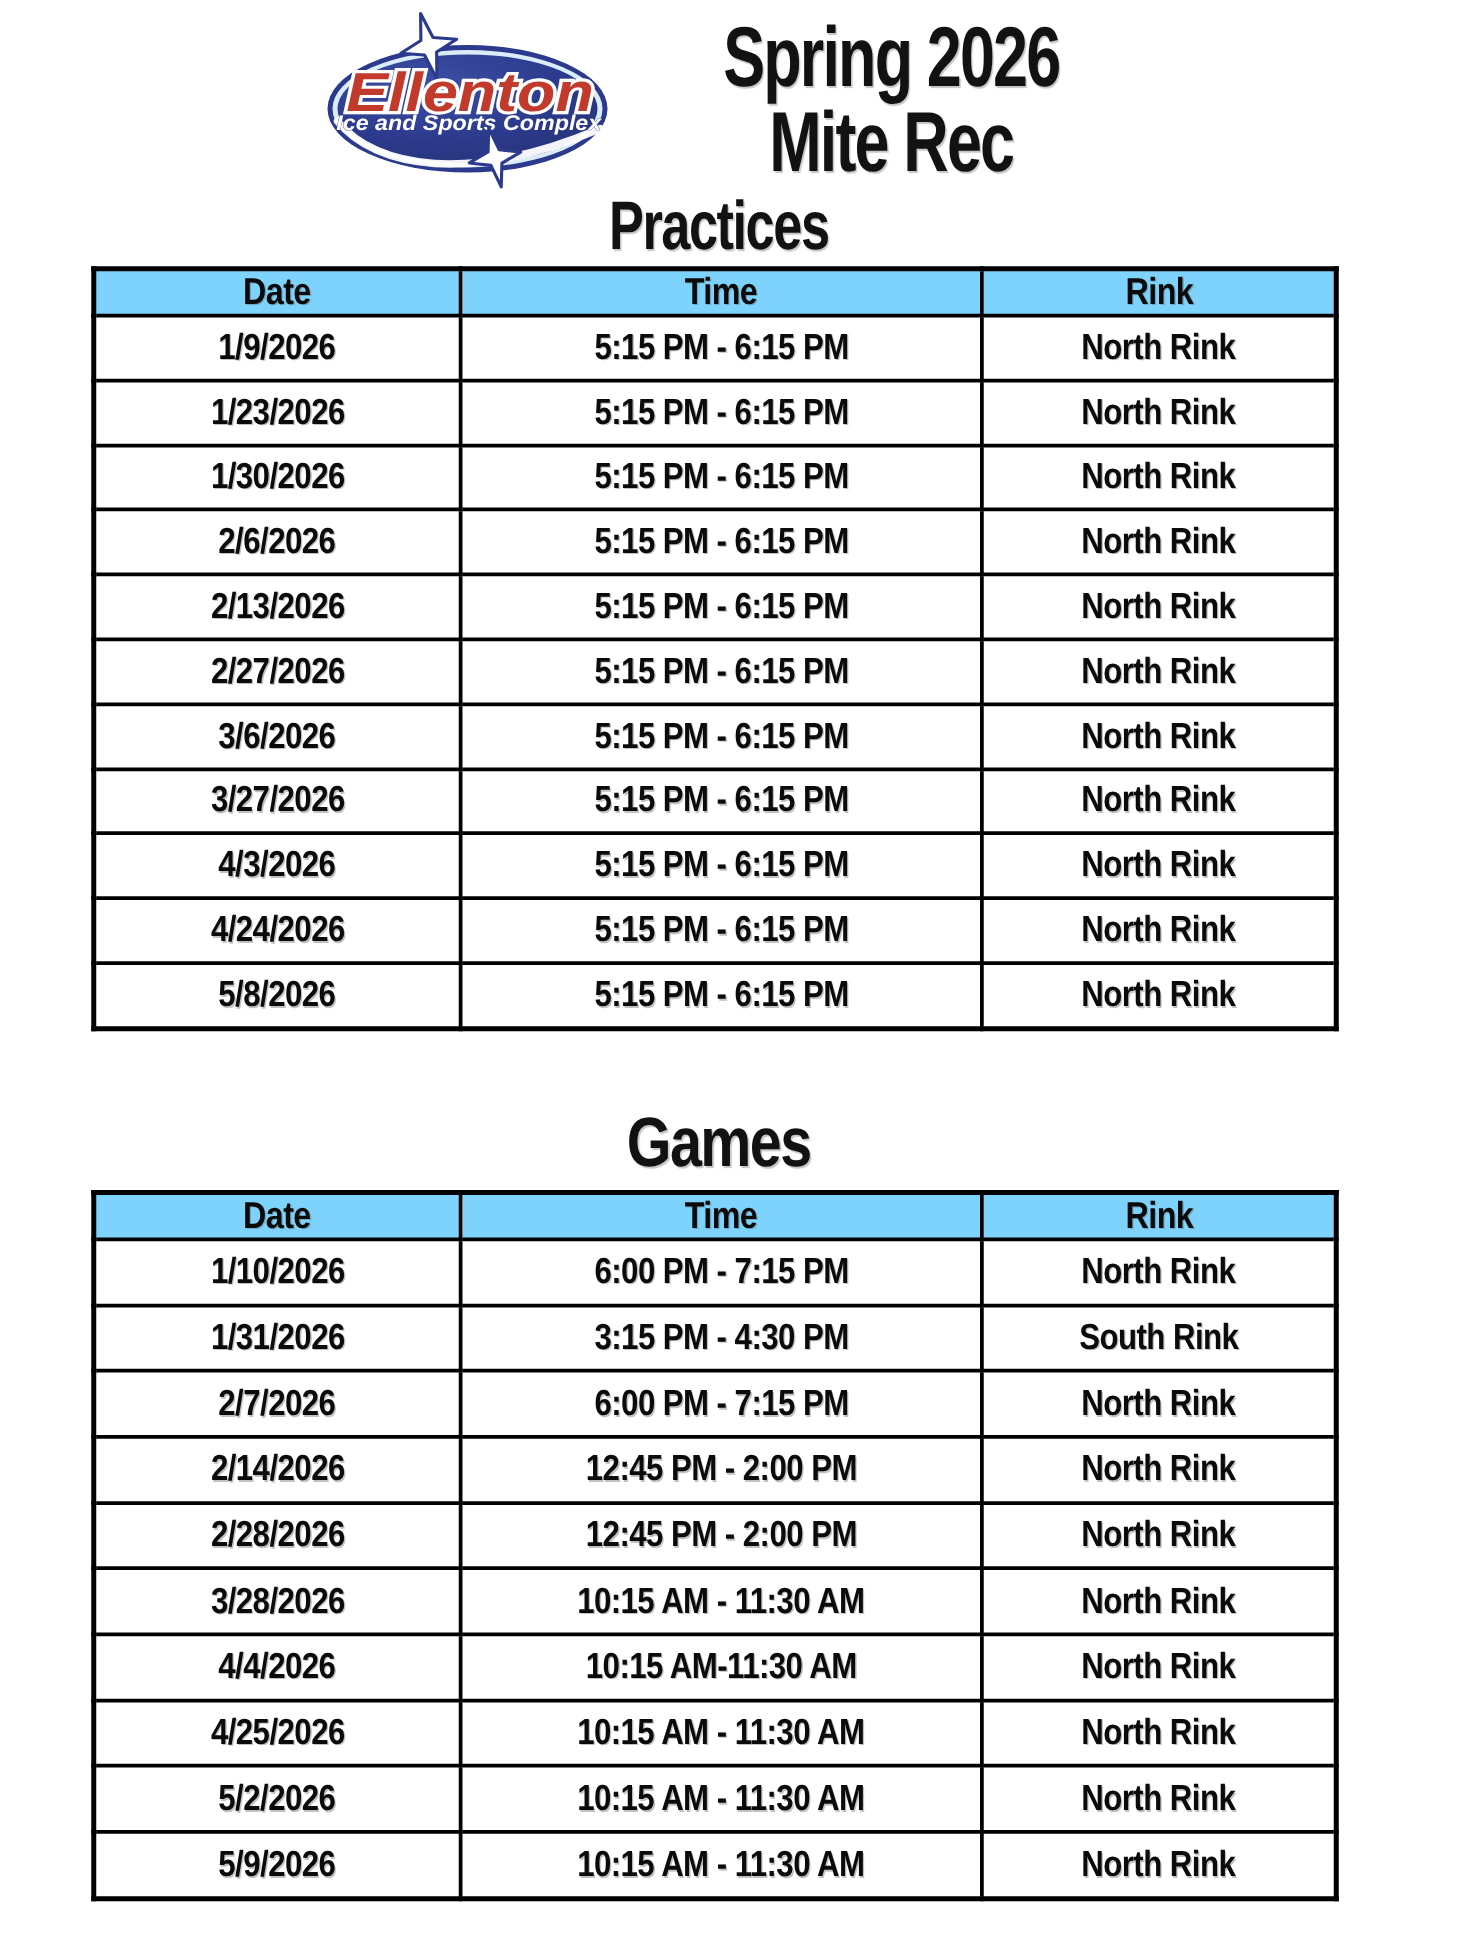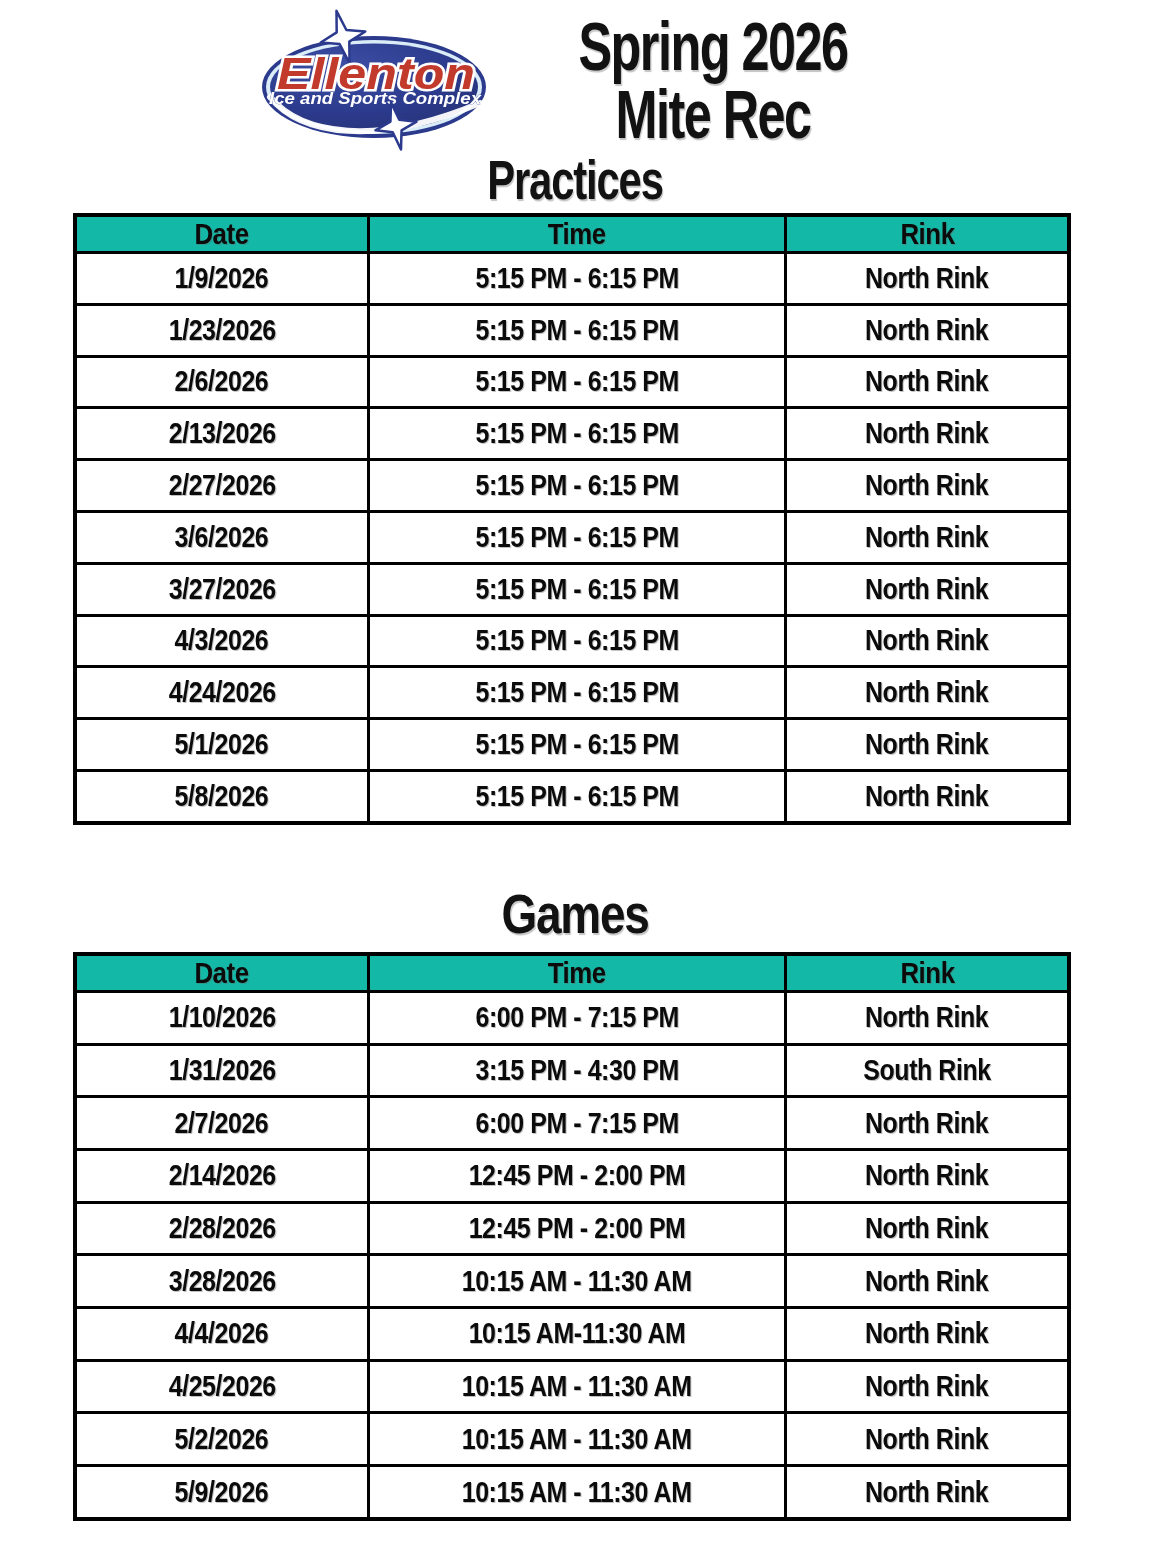--- a/index.html
+++ b/index.html
@@ -38,21 +38,21 @@
     border-collapse:collapse; table-layout:fixed;
     background:#fff; border:4px solid #000000;
   }
   .practices-table { top:213px; height:612px; }
   .games-table     { top:952px; height:569px; }
 
   .schedule-table th, .schedule-table td {
     border:3px solid #000000; text-align:center; vertical-align:middle;
     padding:0; font-weight:700; overflow:hidden;
   }
-  .schedule-table th { background:#14b8a6; font-size:30px;text-align:center; }
+  .schedule-table th { background:#7dd3fc; font-size:30px;text-align:center; }
   .schedule-table td { font-size:29px; }
   .cell-text {
     display:inline-block; transform:scaleX(0.86); transform-origin:center;
     letter-spacing:-0.5px; white-space:nowrap;
     text-shadow:1.2px 1.2px 0.5px rgba(100,100,100,0.4);
   }
 </style>
 </head>
 <body>
 
@@ -110,20 +110,25 @@
           <td><span class="cell-text">1/9/2026</span></td>
           <td><span class="cell-text">5:15 PM - 6:15 PM</span></td>
           <td><span class="cell-text">North Rink</span></td>
         </tr>
         <tr>
           <td><span class="cell-text">1/23/2026</span></td>
           <td><span class="cell-text">5:15 PM - 6:15 PM</span></td>
           <td><span class="cell-text">North Rink</span></td>
         </tr>
         <tr>
+          <td><span class="cell-text">1/30/2026</span></td>
+          <td><span class="cell-text">5:15 PM - 6:15 PM</span></td>
+          <td><span class="cell-text">North Rink</span></td>
+        </tr>
+        <tr>
           <td><span class="cell-text">2/6/2026</span></td>
           <td><span class="cell-text">5:15 PM - 6:15 PM</span></td>
           <td><span class="cell-text">North Rink</span></td>
         </tr>
         <tr>
           <td><span class="cell-text">2/13/2026</span></td>
           <td><span class="cell-text">5:15 PM - 6:15 PM</span></td>
           <td><span class="cell-text">North Rink</span></td>
         </tr>
         <tr>
@@ -141,25 +146,20 @@
           <td><span class="cell-text">5:15 PM - 6:15 PM</span></td>
           <td><span class="cell-text">North Rink</span></td>
         </tr>
         <tr>
           <td><span class="cell-text">4/3/2026</span></td>
           <td><span class="cell-text">5:15 PM - 6:15 PM</span></td>
           <td><span class="cell-text">North Rink</span></td>
         </tr>
         <tr>
           <td><span class="cell-text">4/24/2026</span></td>
-          <td><span class="cell-text">5:15 PM - 6:15 PM</span></td>
-          <td><span class="cell-text">North Rink</span></td>
-        </tr>
-        <tr>
-          <td><span class="cell-text">5/1/2026</span></td>
           <td><span class="cell-text">5:15 PM - 6:15 PM</span></td>
           <td><span class="cell-text">North Rink</span></td>
         </tr>
         <tr>
           <td><span class="cell-text">5/8/2026</span></td>
           <td><span class="cell-text">5:15 PM - 6:15 PM</span></td>
           <td><span class="cell-text">North Rink</span></td>
         </tr>
       </tbody>
   </table>

